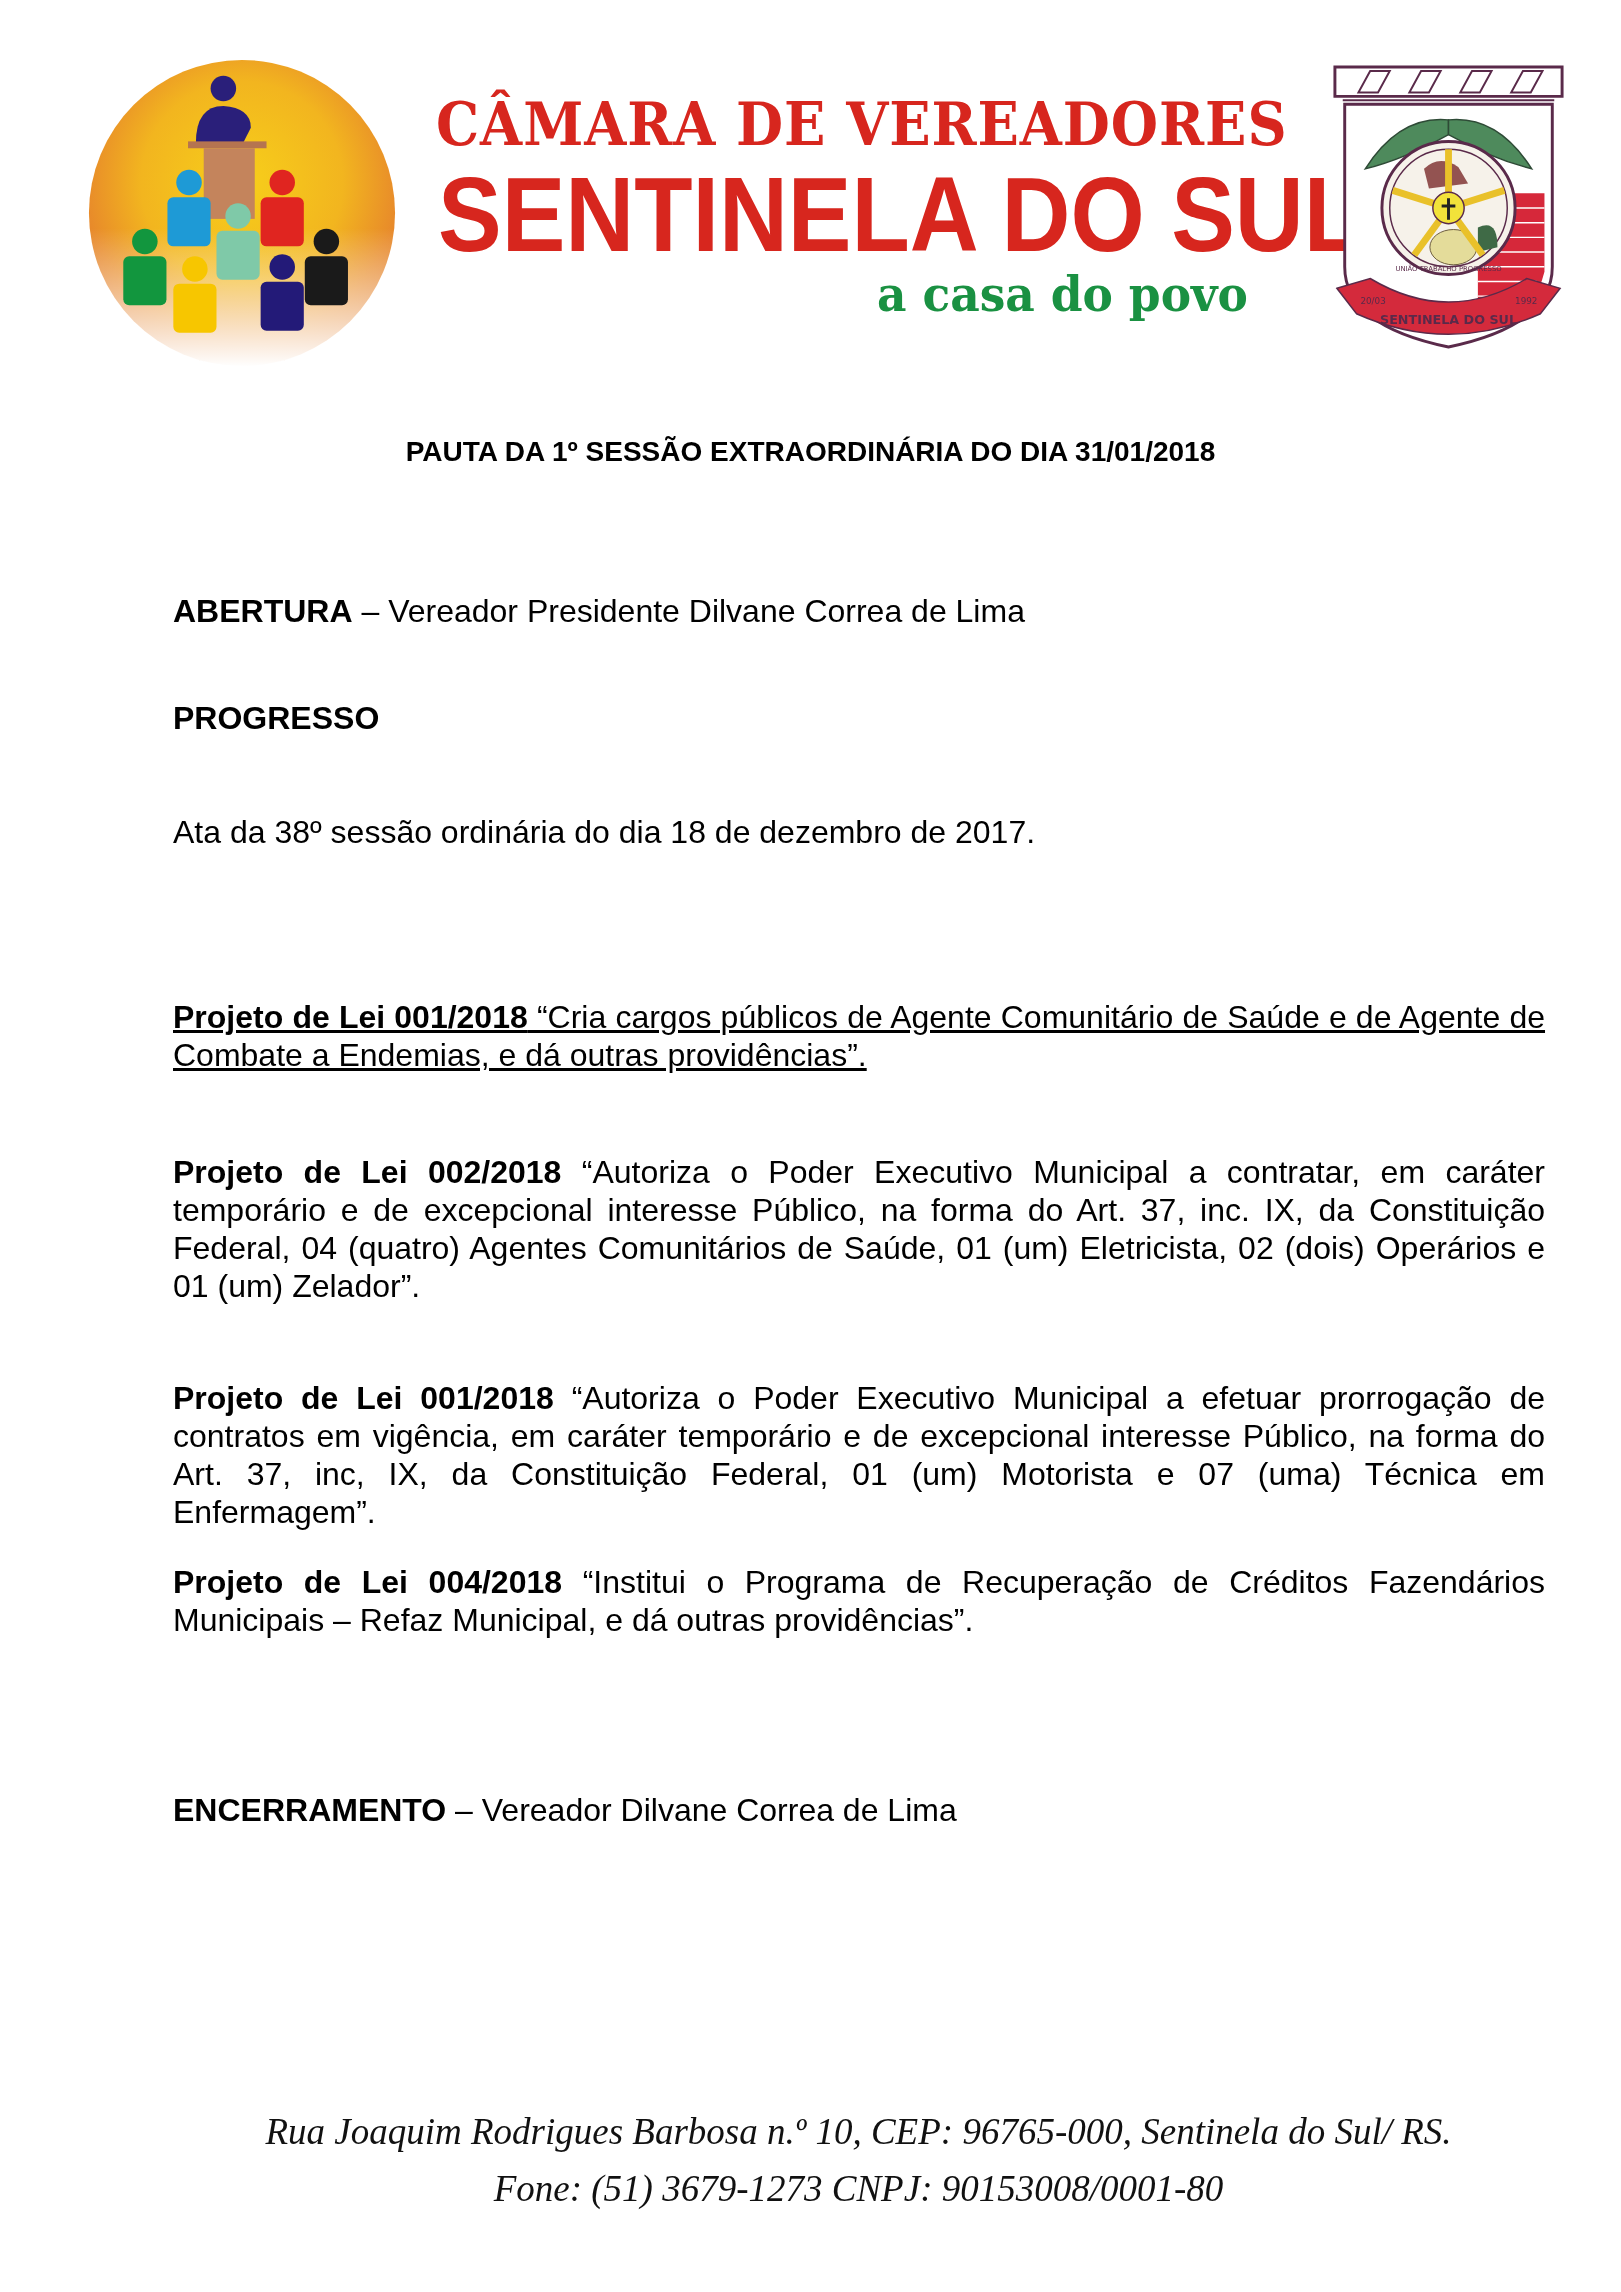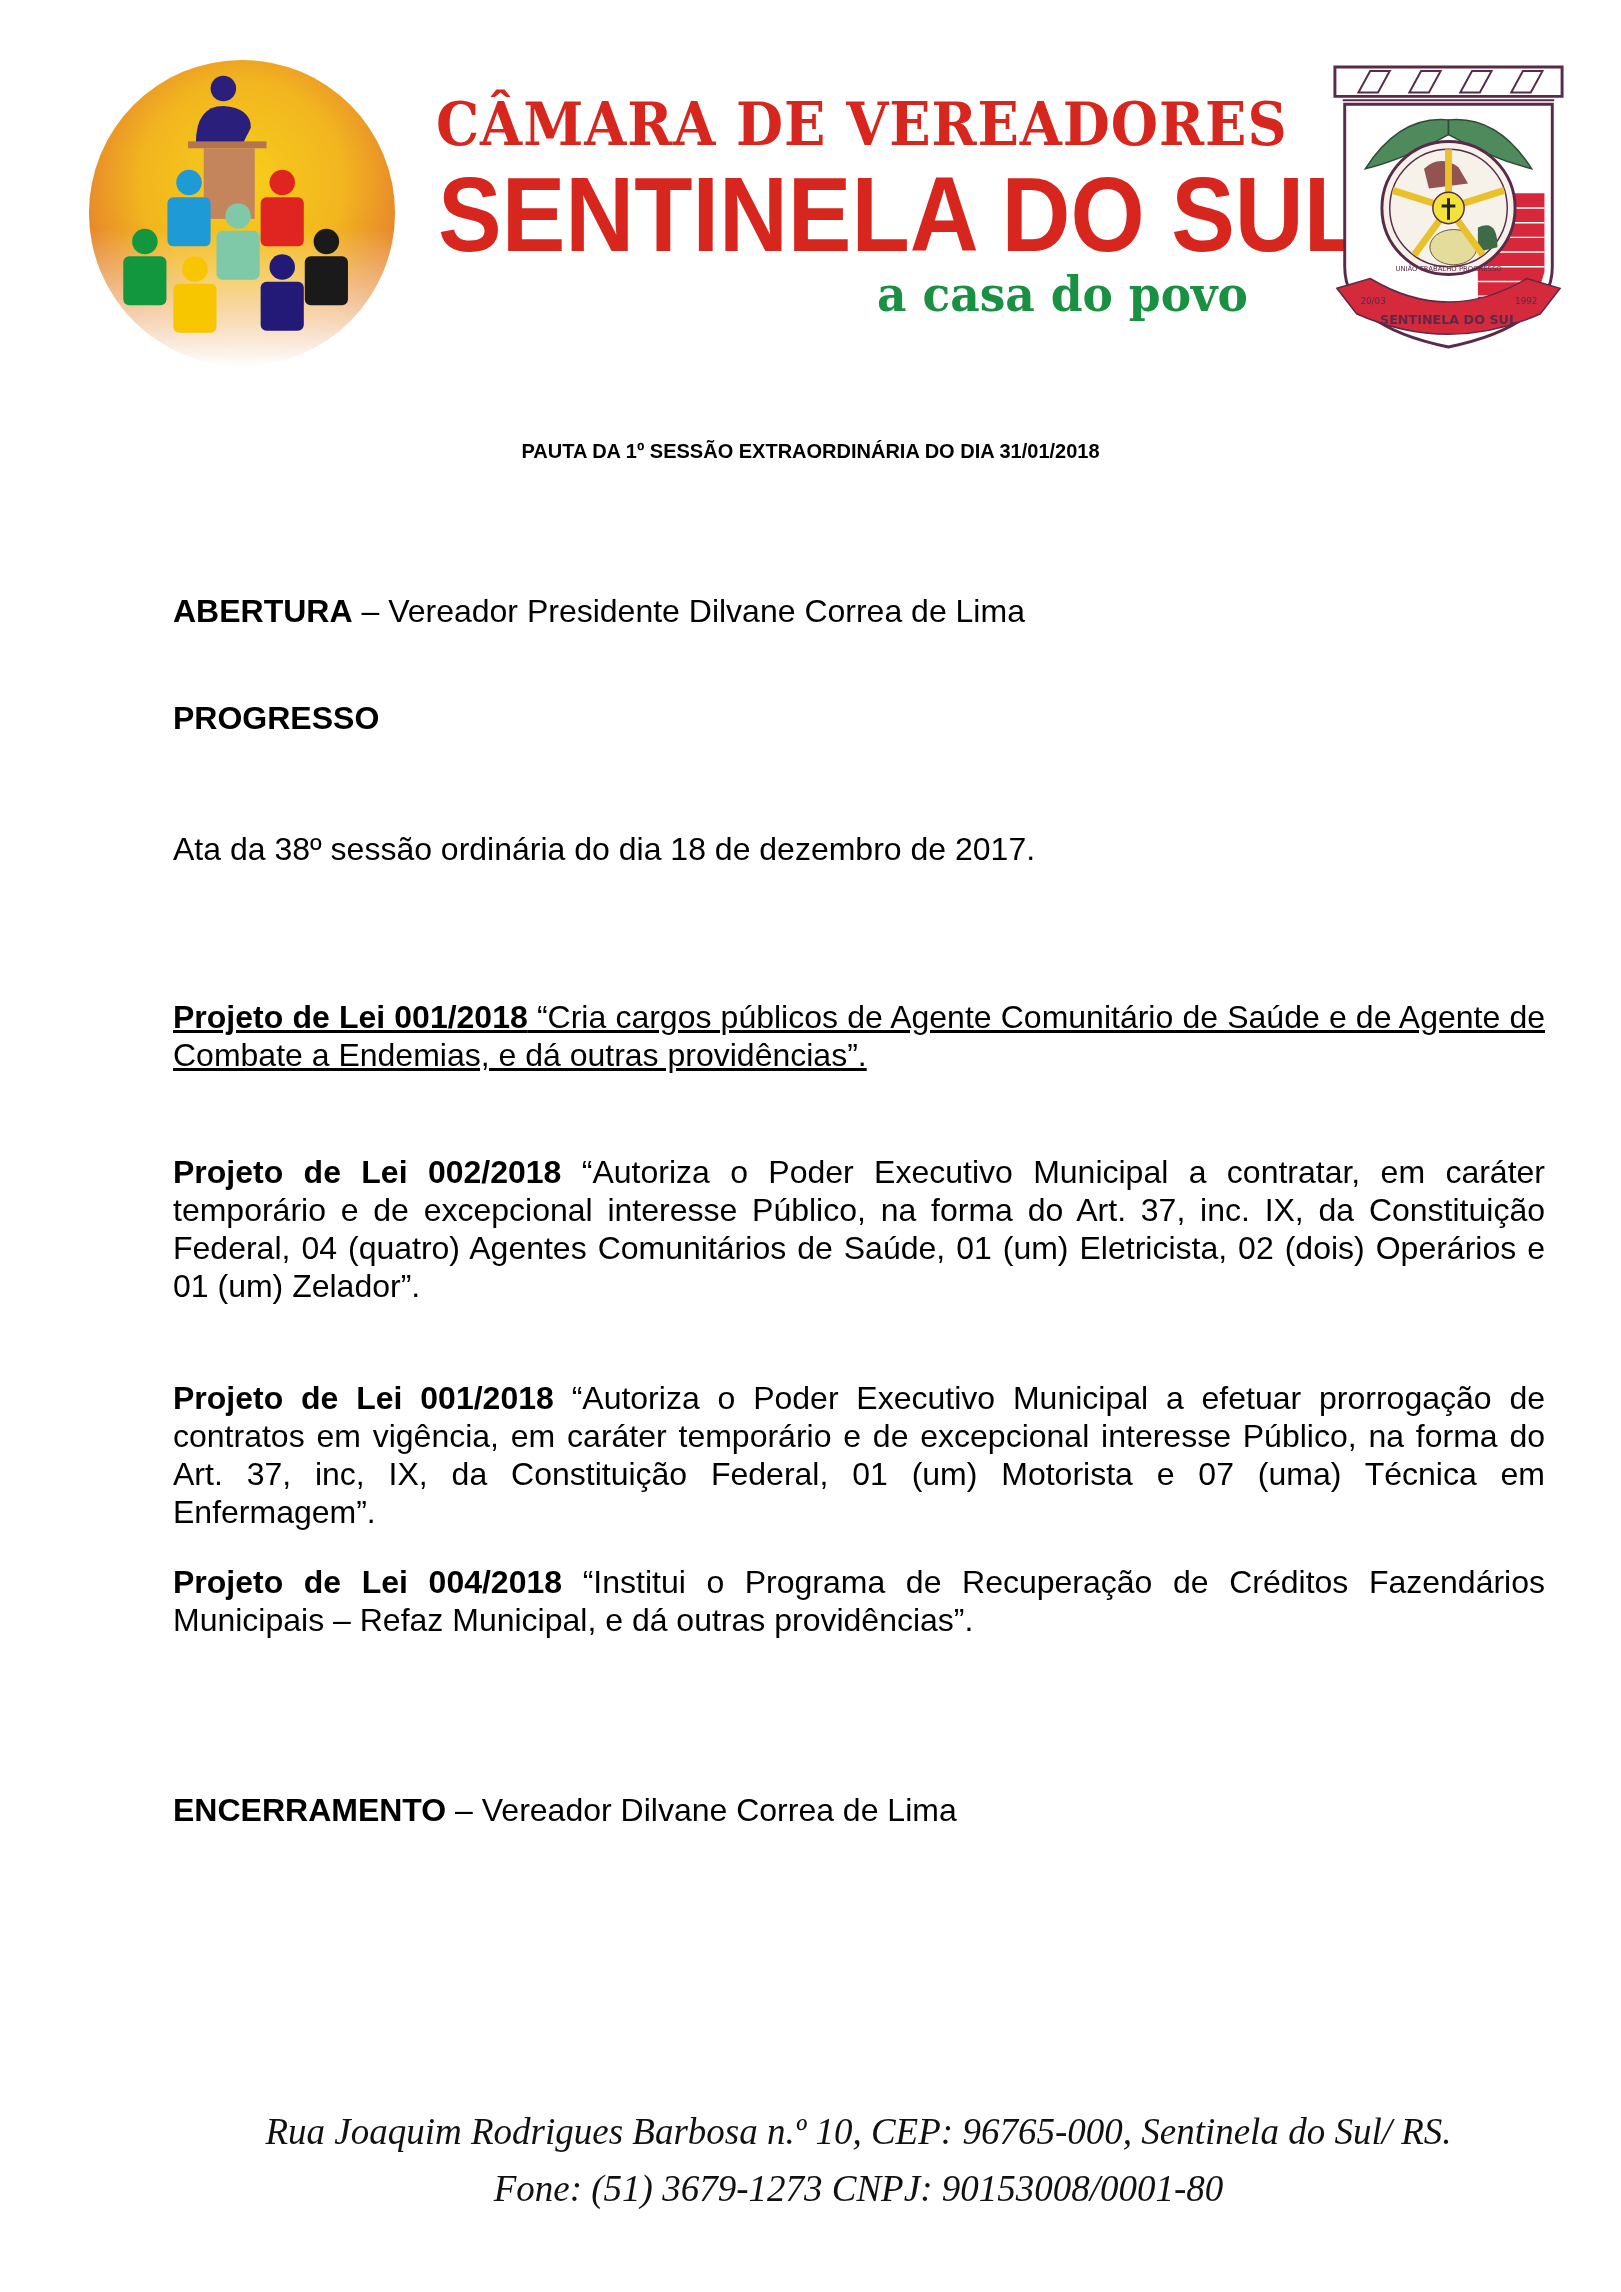--- a/index.html
+++ b/index.html
@@ -7,21 +7,21 @@
   .abs { position: absolute; }
 
   
   .logo-left { left: 86px; top: 57px; width: 312px; height: 312px; }
   .hdr-line1 { left: 436px; top: 94px; width: 863px; font-family: "DejaVu Serif", serif; font-weight: bold; color: #d7261e; font-size: 59px; letter-spacing: 1px; line-height: 61px; transform: scaleX(0.92); transform-origin: left top; white-space: nowrap; }
   .hdr-line2 { left: 438px; top: 165px; width: 863px; font-family: "Liberation Sans", sans-serif; font-weight: bold; color: #d7261e; font-size: 106px; line-height: 98px; letter-spacing: 0px; transform: scaleX(0.90); transform-origin: left top; white-space: nowrap; }
   .hdr-tag { left: 877px; top: 265px; font-family: "DejaVu Serif", serif; font-weight: bold; color: #1a9142; font-size: 49px; line-height: 59px; white-space: nowrap; transform: scaleX(0.93); transform-origin: left top; }
   .coat { left: 1331px; top: 61px; width: 235px; height: 294px; }
 
   
-  .doc-title { left: 0; width: 1621px; top: 434px; text-align: center; font-weight: bold; font-size: 20px; line-height: 35px; }
+  .doc-title { left: 0; width: 1621px; top: 434px; text-align: center; font-weight: bold; font-size: 28px; line-height: 35px; }
   .para { left: 173px; width: 1372px; font-size: 32px; line-height: 38px; text-align: justify; }
   .para b { font-weight: bold; }
   .single { white-space: nowrap; text-align: left; }
 
   
   .footer { left: 0; width: 1621px; text-align: center; font-family: "Liberation Serif", serif; font-style: italic; font-size: 37px; line-height: 49px; color: #111; padding-left: 48px; }
 </style>
 </head>
 <body>
 
@@ -118,21 +118,21 @@
 <div class="abs doc-title">PAUTA DA 1º SESSÃO EXTRAORDINÁRIA DO DIA 31/01/2018</div>
 
 <div class="abs para single" style="top:584px;margin-top:8px;">
   <b>ABERTURA</b><span> – Vereador Presidente Dilvane Correa de Lima</span>
 </div>
 
 <div class="abs para single" style="top:699px;">
   <b>PROGRESSO</b>
 </div>
 
-<div class="abs para single" style="top:813px;margin-top:17px;">Ata da 38º sessão ordinária do dia 18 de dezembro de 2017.</div>
+<div class="abs para single" style="top:813px;">Ata da 38º sessão ordinária do dia 18 de dezembro de 2017.</div>
 
 <div class="abs para" style="top:998px;text-decoration:underline;">
   <b>Projeto de Lei 001/2018</b><span> “Cria cargos públicos de Agente Comunitário de Saúde e de Agente de Combate a Endemias, e dá outras providências”.</span>
 </div>
 
 <div class="abs para" style="top:1153px;">
   <b>Projeto de Lei 002/2018</b><span> “Autoriza o Poder Executivo Municipal a contratar, em caráter temporário e de excepcional interesse Público, na forma do Art. 37, inc. IX, da Constituição Federal, 04 (quatro) Agentes Comunitários de Saúde, 01 (um) Eletricista, 02 (dois) Operários e 01 (um) Zelador”.</span>
 </div>
 
 <div class="abs para" style="top:1379px;">

